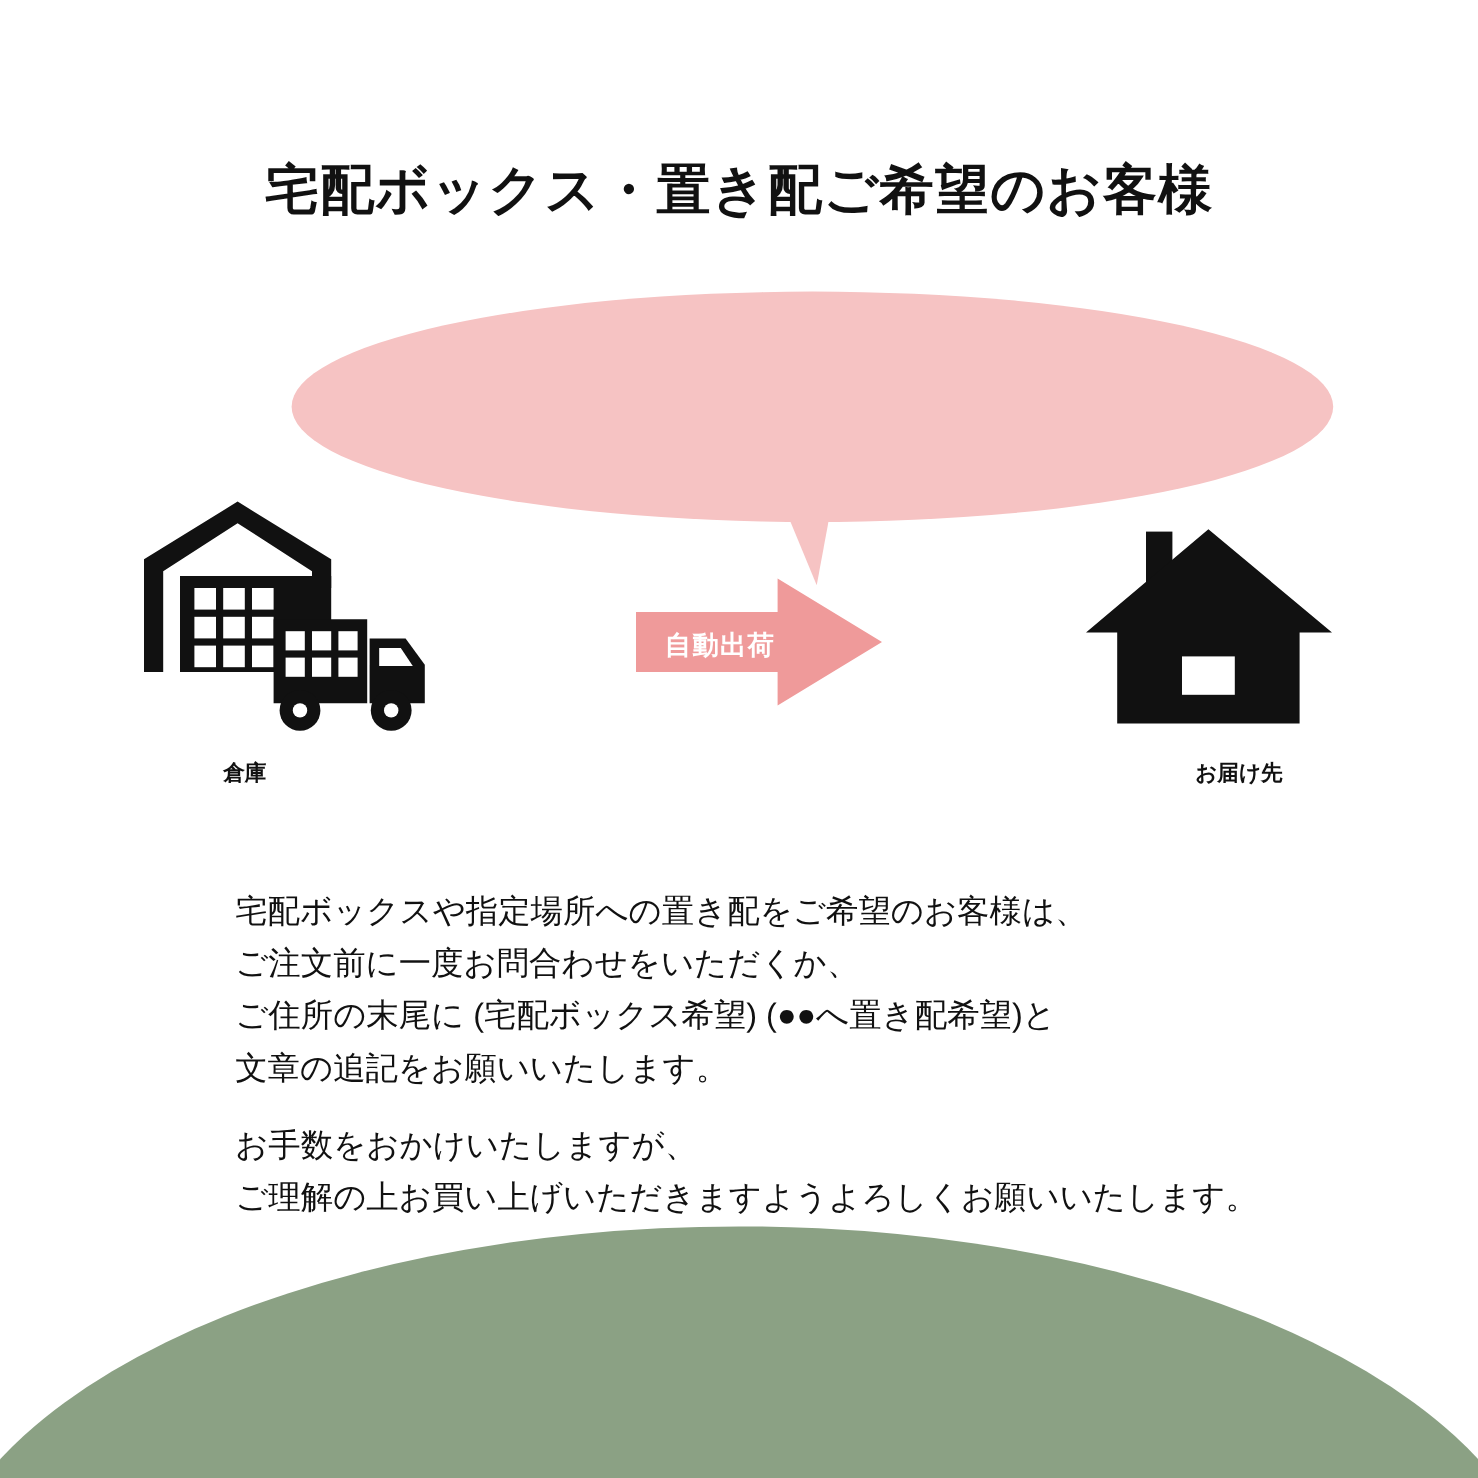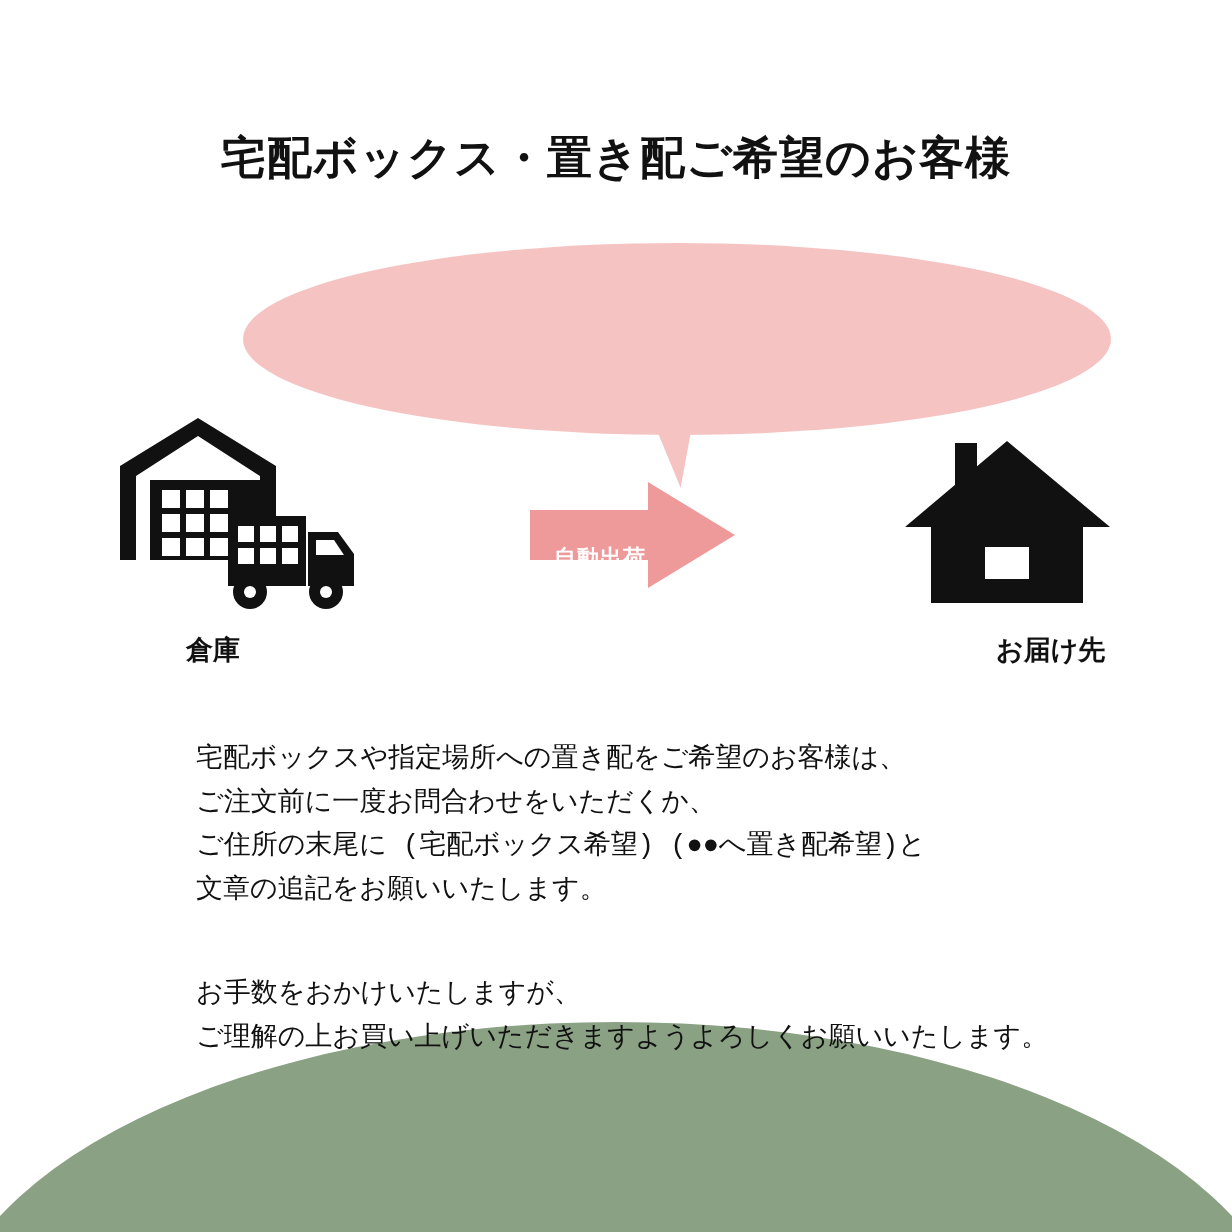--- a/index.html
+++ b/index.html
@@ -104,50 +104,48 @@
     position: absolute;
     left: 540px;
     top: 523px;
     width: 120px;
     text-align: center;
     font-size: 22px;
     font-weight: bold;
     color: #ffffff;
     letter-spacing: 1px;
     pointer-events: none;
-    margin-top: 20px;
   }
 
   
   .caption {
     position: absolute;
-    font-size: 27px;
+    font-size: 18px;
     font-weight: bold;
     color: #111111;
     white-space: nowrap;
   }
   .caption-warehouse { left: 186px; top: 632px; }
   .caption-destination { left: 996px; top: 632px; }
 
   
   .body-block {
     position: absolute;
     left: 196px;
     top: 738px;
     width: 990px;
-    font-family: Liberation Mono, monospace;
   }
   .para {
     font-size: 27px;
     line-height: 1.62;
     font-weight: normal;
     color: #111111;
     white-space: pre-line;
   }
-  .para + .para { margin-top: 60px; }
+  .para + .para { margin-top: 20px; }
 </style>
 </head>
 <body>
 
 <div id="page">
 
   <div class="hill"></div>
 
   <div class="title">宅配ボックス・置き配ご希望のお客様</div>
 

